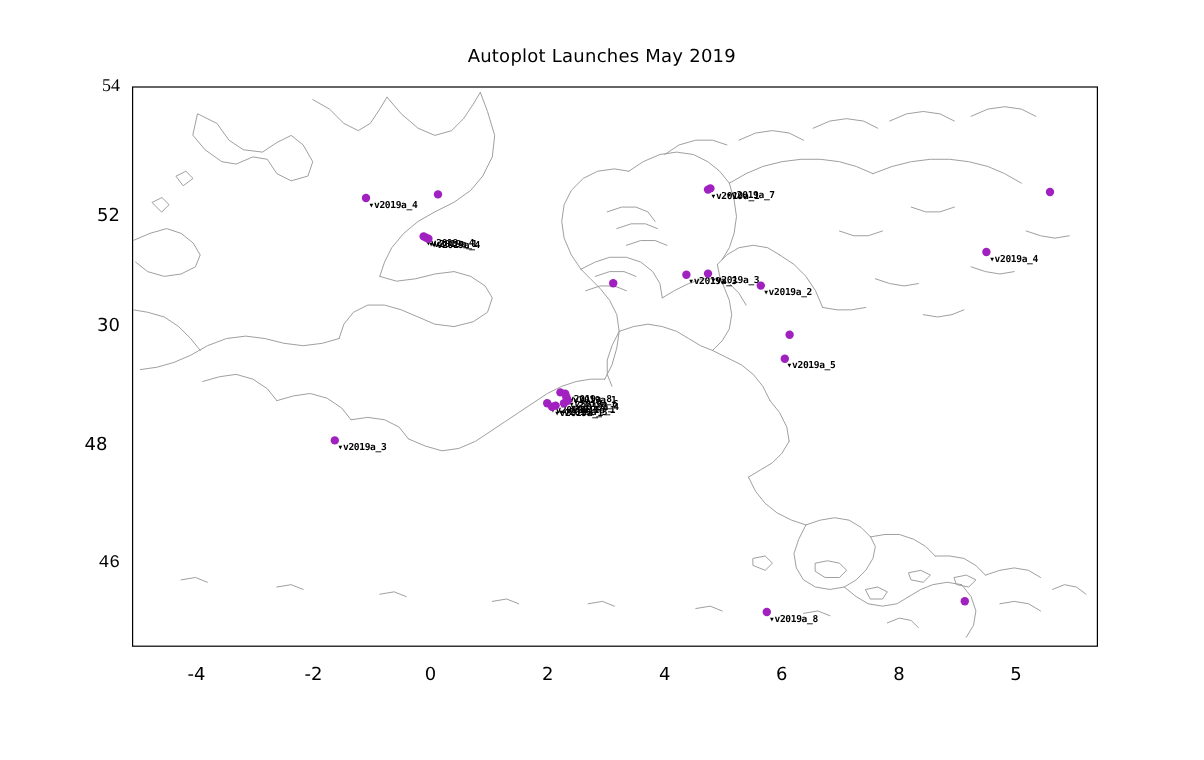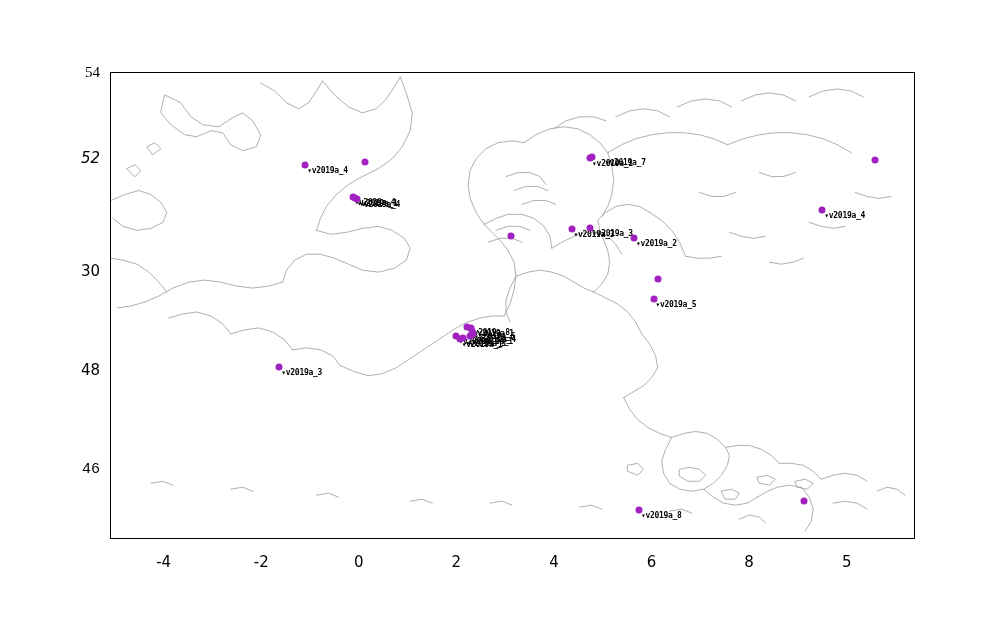--- a/index.html
+++ b/index.html
@@ -33,20 +33,21 @@
       background:#a020c0;transform:translate(-50%,-50%);}
   .ptlabel{position:absolute;font-size:8px;color:#000000;white-space:nowrap;
            font-family:"DejaVu Sans Mono","Liberation Mono",monospace;
            font-weight:bold;letter-spacing:-0.3px;}
 </style>
 </head>
 <body>
 
 <div id="figure">
 
+  <div id="title">Autoplot Launches May 2019</div>
 
   <div id="axes">
 
     <svg id="mapsvg" viewBox="0 0 805 467" preserveAspectRatio="none">
       <g fill="none" stroke="#9a9a9a" stroke-width="0.8" stroke-linejoin="round" stroke-linecap="round">
 
         <path d="M 54 22 L 70 30 L 80 44 L 92 52 L 108 54 L 120 46 L 132 40 L 142 48 L 150 62 L 146 74 L 132 78 L 120 72 L 112 60 L 100 58 L 86 64 L 74 62 L 60 52 L 50 40 Z"></path>
         <path d="M 150 10 L 164 18 L 176 30 L 188 36 L 198 30 L 206 18 L 212 8"></path>
         <path d="M 212 8 L 224 22 L 238 34 L 252 40 L 266 36 L 276 26 L 284 14 L 290 4"></path>
         <path d="M 290 4 L 296 20 L 302 40 L 300 58 L 292 74 L 282 86 L 268 96 L 252 104 L 238 112 L 226 122 L 216 134 L 210 146 L 206 158"></path>
@@ -205,23 +206,23 @@
         <div class="pt" style="left: 168.318px; top: 294.111px; background: rgb(160, 32, 192);"></div>
         <div class="ptlabel" style="left: 170.318px; top: 295.111px;">▾v2019a_3</div>
         <div class="pt" style="left: 527.885px; top: 437.191px; background: rgb(160, 32, 192);"></div>
         <div class="ptlabel" style="left: 529.885px; top: 438.191px;">▾v2019a_8</div>
         <div class="pt" style="left: 692.788px; top: 428.249px; background: rgb(160, 32, 192);"></div>
       </div>
   </div>
 
   <div id="ylabels">
       <div class="ylabel" style="left: 60px; top: 469.447px; font-family: Liberation Mono, monospace;">46</div>
-      <div class="ylabel" style="left: 60px; top: 370.085px;">48</div>
+      <div class="ylabel" style="left: 60px; top: 370.085px; text-align: center;">48</div>
       <div class="ylabel" style="left: 60px; top: 270.723px;">30</div>
-      <div class="ylabel" style="left: 60px; top: 158px; font-style: italic;">52</div>
+      <div class="ylabel" style="left: 60px; top: 179px;">52</div>
       <div class="ylabel" style="left: 60px; top: 72px; font-family: Liberation Serif, serif;">54</div>
     </div>
   <div id="xlabels">
       <div class="xlabel" style="left: 163.667px; top: 553px;">-4</div>
       <div class="xlabel" style="left: 261.242px; top: 553px;">-2</div>
       <div class="xlabel" style="left: 358.818px; top: 553px;">0</div>
       <div class="xlabel" style="left: 456.394px; top: 553px;">2</div>
       <div class="xlabel" style="left: 553.97px; top: 553px;">4</div>
       <div class="xlabel" style="left: 651.545px; top: 553px;">6</div>
       <div class="xlabel" style="left: 749.121px; top: 553px;">8</div>

